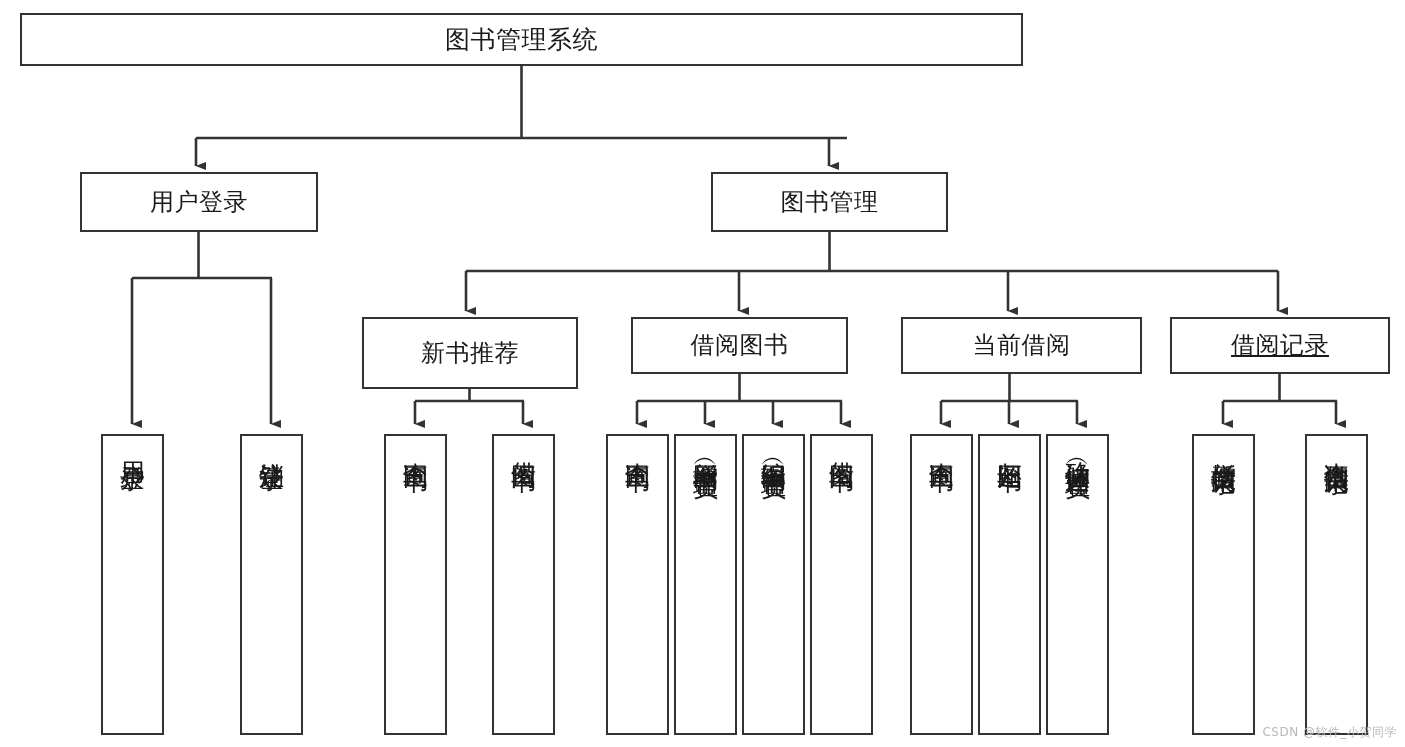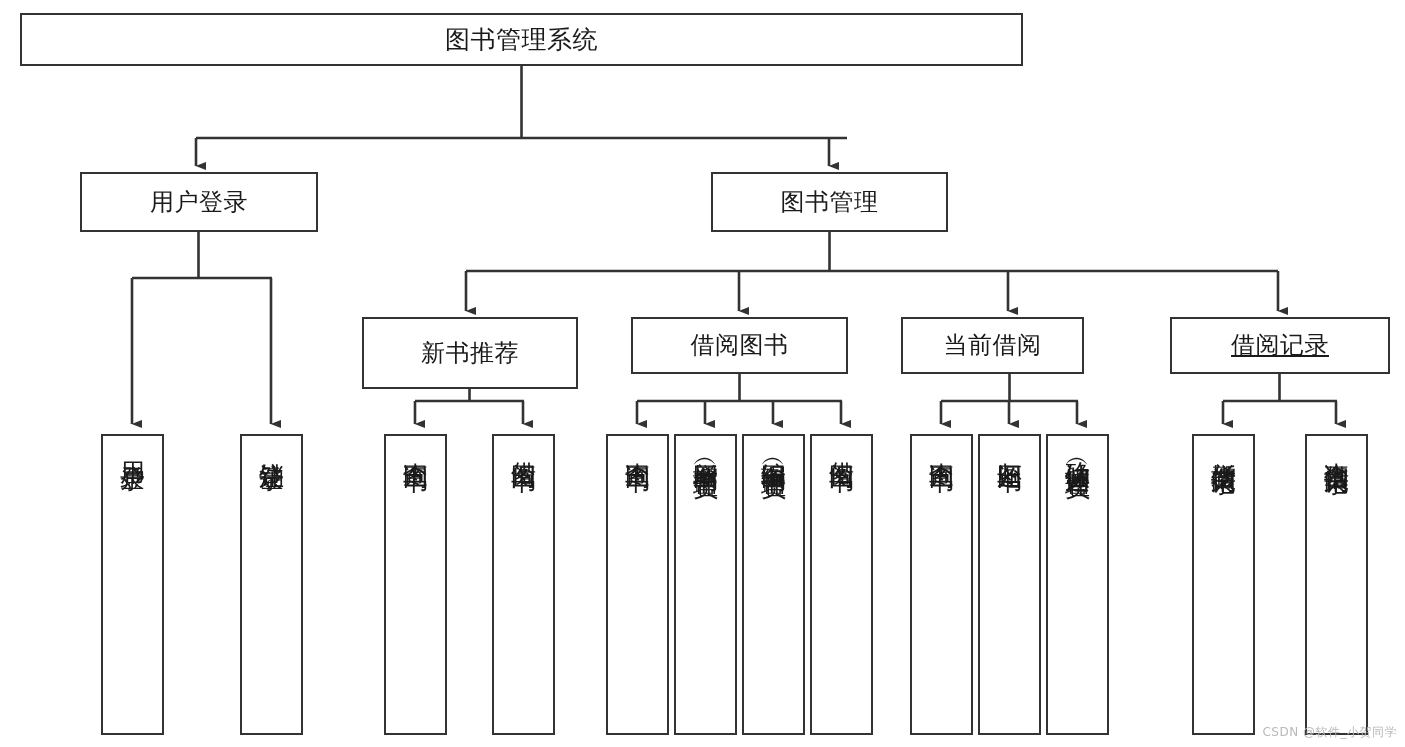--- a/index.html
+++ b/index.html
@@ -137,21 +137,21 @@
   <div class="node horiz" style="left:711px; top:172px; width:237px; height:60px;">
     <span class="node-label">图书管理</span>
   </div>
 
   <div class="node horiz" style="left:362px; top:317px; width:216px; height:72px;">
     <span class="node-label">新书推荐</span>
   </div>
   <div class="node horiz" style="left:631px; top:317px; width:217px; height:57px;">
     <span class="node-label">借阅图书</span>
   </div>
-  <div class="node horiz" style="left:901px; top:317px; width:183px; height:57px;">
+  <div class="node horiz" style="left:901px; top:317px; width:241px; height:57px;">
     <span class="node-label">当前借阅</span>
   </div>
   <div class="node horiz" style="left:1170px; top:317px; width:220px; height:57px;text-decoration:underline;">
     <span class="node-label">借阅记录</span>
   </div>
 
   <div class="node leaf" style="left:101px; top:434px; width:63px; height:301px;">
     <span class="leaf-label">用户登录</span>
   </div>
   <div class="node leaf" style="left:240px; top:434px; width:63px; height:301px;">

